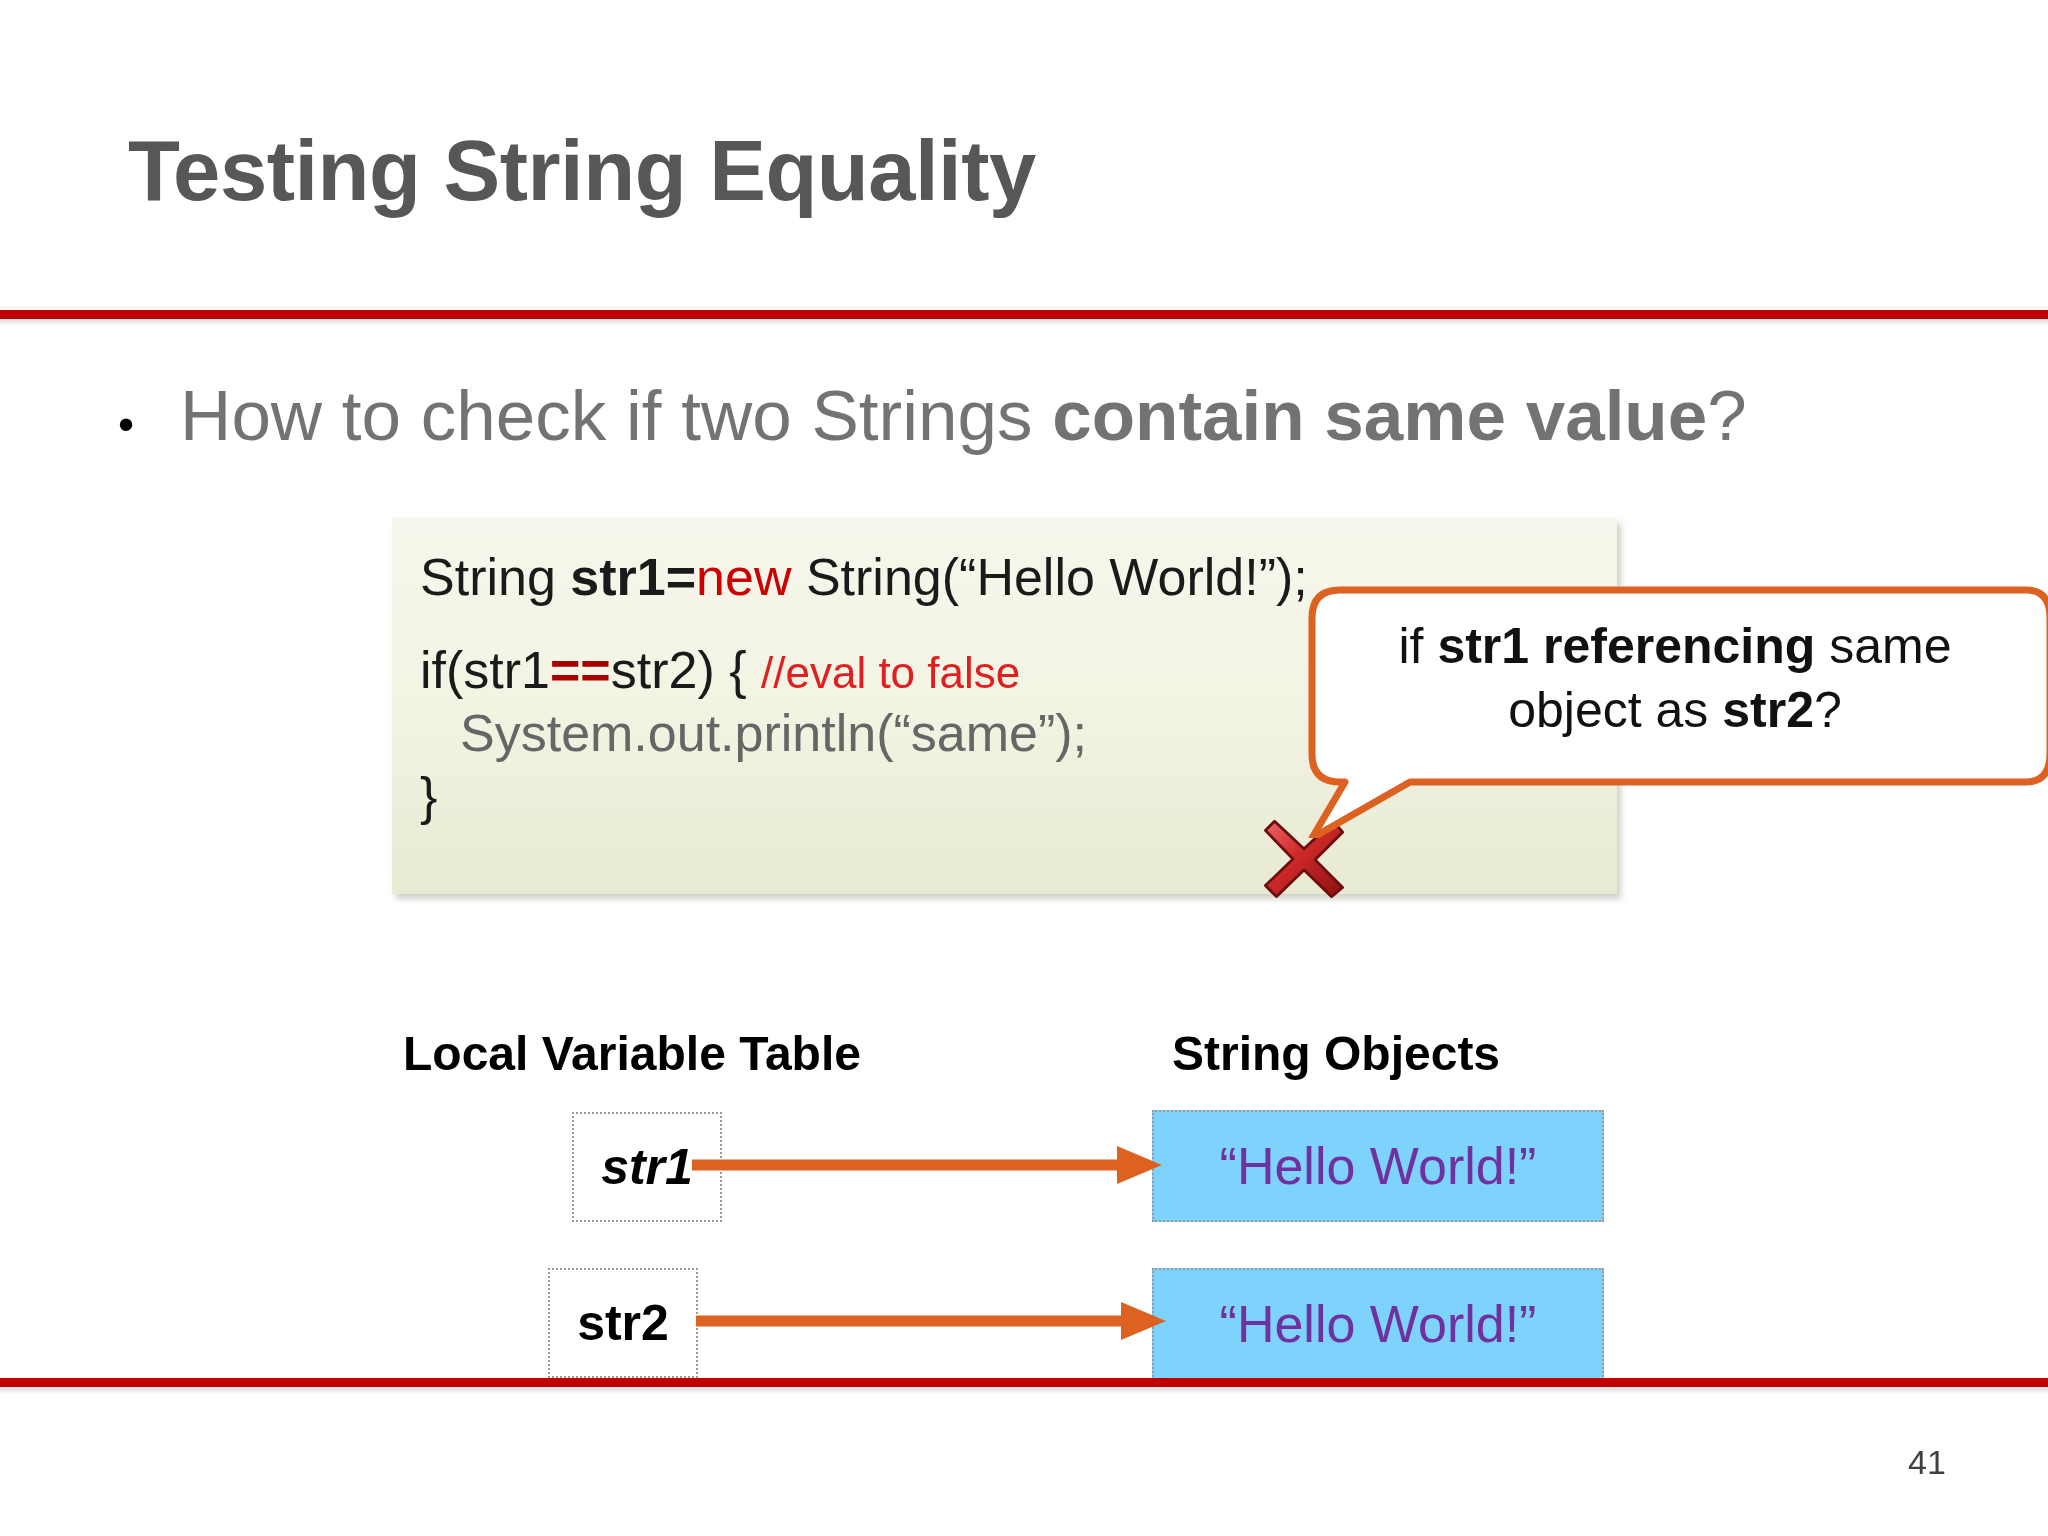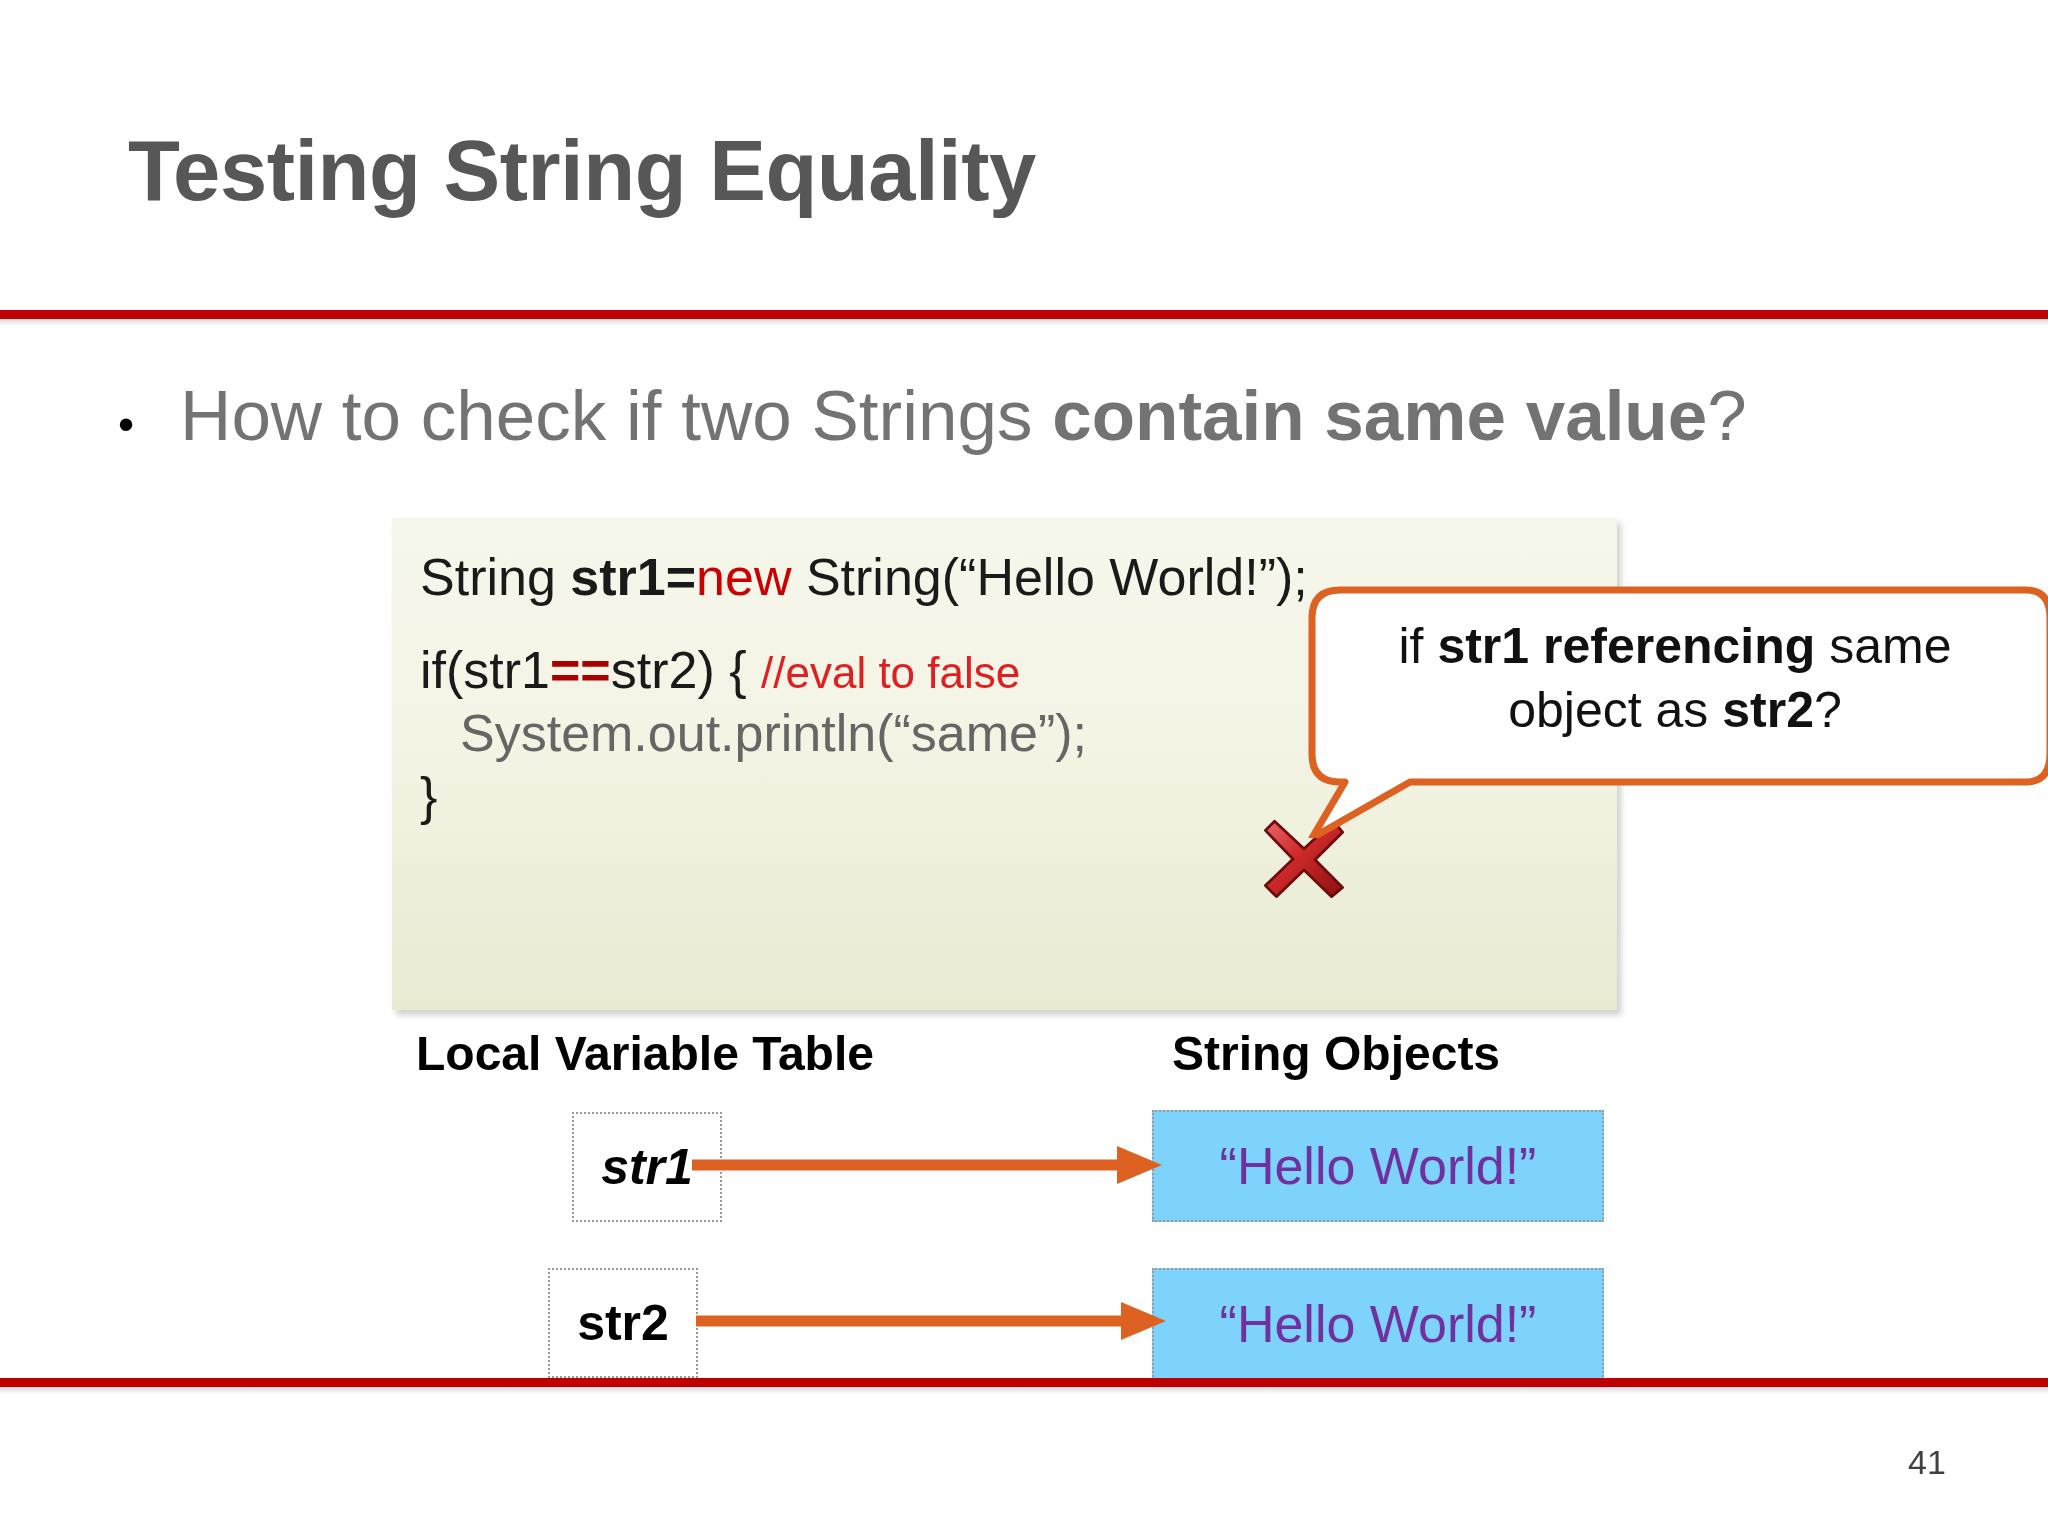--- a/index.html
+++ b/index.html
@@ -65,21 +65,21 @@
     white-space: nowrap;
   }
   #bullet-text b { font-weight: bold; }
 
   
   #code-box {
     position: absolute;
     left: 392px;
     top: 518px;
     width: 1225px;
-    height: 492px;
+    height: 376px;
     background: linear-gradient(to bottom, #f6f7ec 0%, #f3f4e4 45%, #e9ead2 100%);
     box-shadow: 4px 5px 6px rgba(120,120,110,0.35);
     box-sizing: border-box;
     padding: 28px 0 0 28px;
   }
   .code-line {
     font-size: 52px;
     color: #1a1a1a;
     white-space: nowrap;
     line-height: 1.2;
@@ -123,21 +123,21 @@
   #callout-text b { font-weight: bold; }
 
   
   .section-head {
     position: absolute;
     font-size: 48px;
     font-weight: bold;
     color: #000;
     white-space: nowrap;
   }
-  #head-lvt  { left: 416px;  top: 1026px; }
+  #head-lvt  { left: 403px;  top: 1026px; }
   #head-so   { left: 1172px; top: 1026px; }
 
   
   .var-box {
     position: absolute;
     border: 2px dotted #9a9a9a;
     background: #ffffff;
     display: flex;
     align-items: center;
     justify-content: center;

